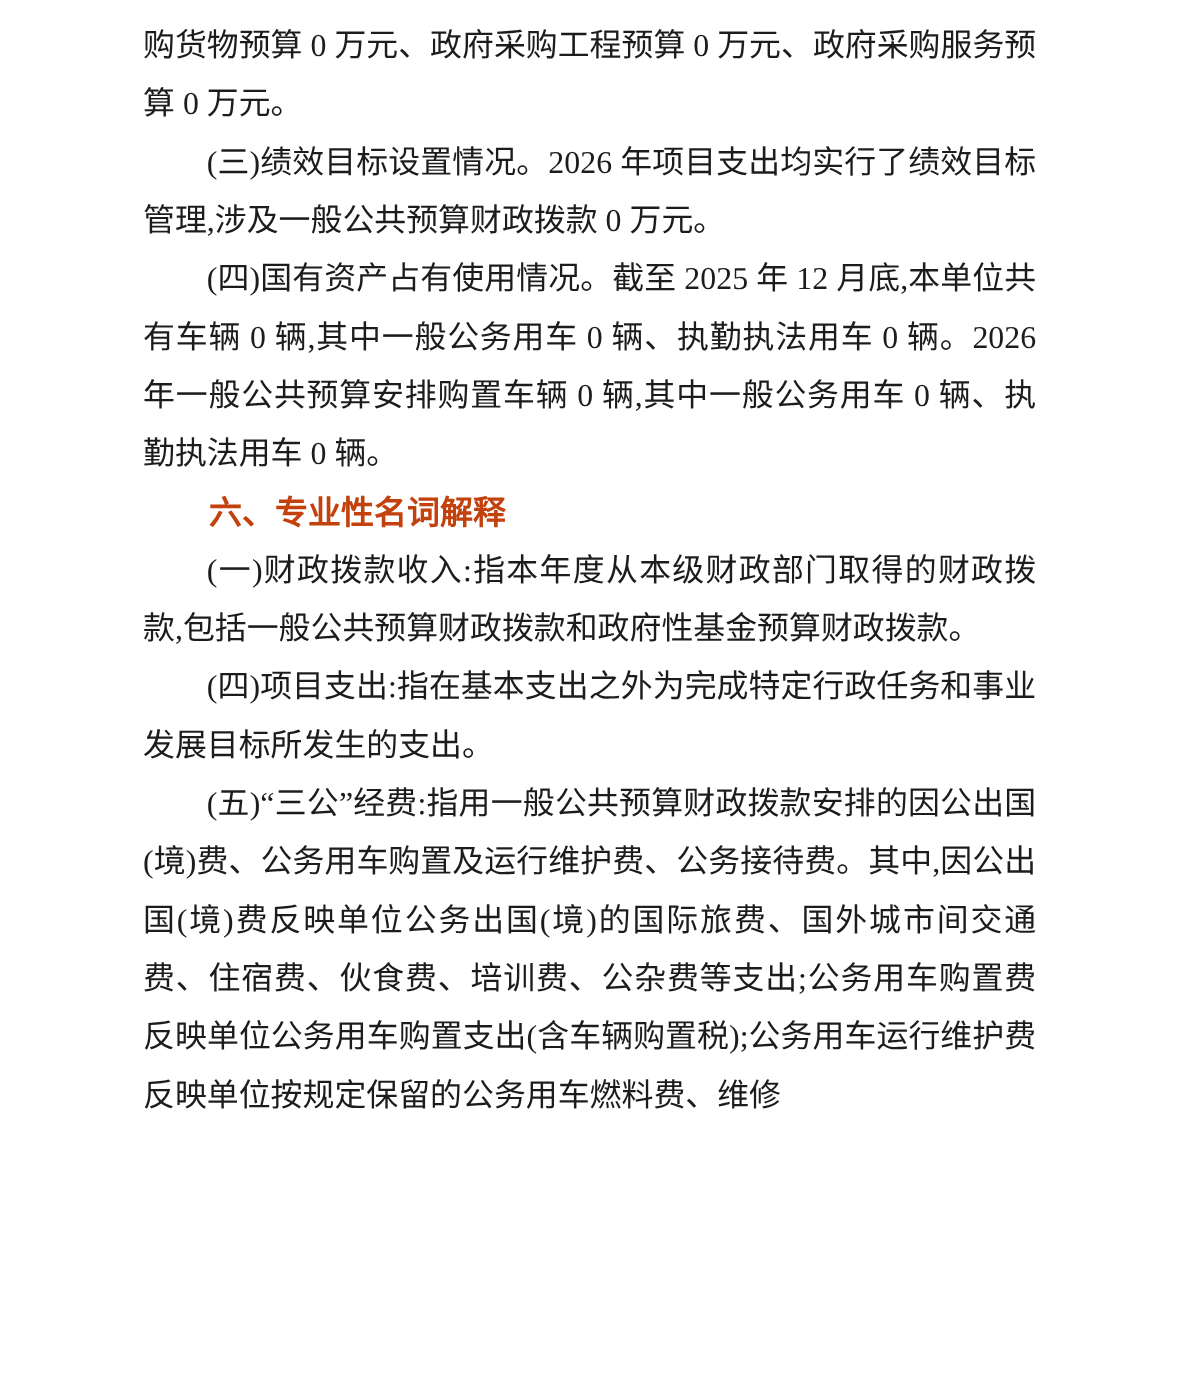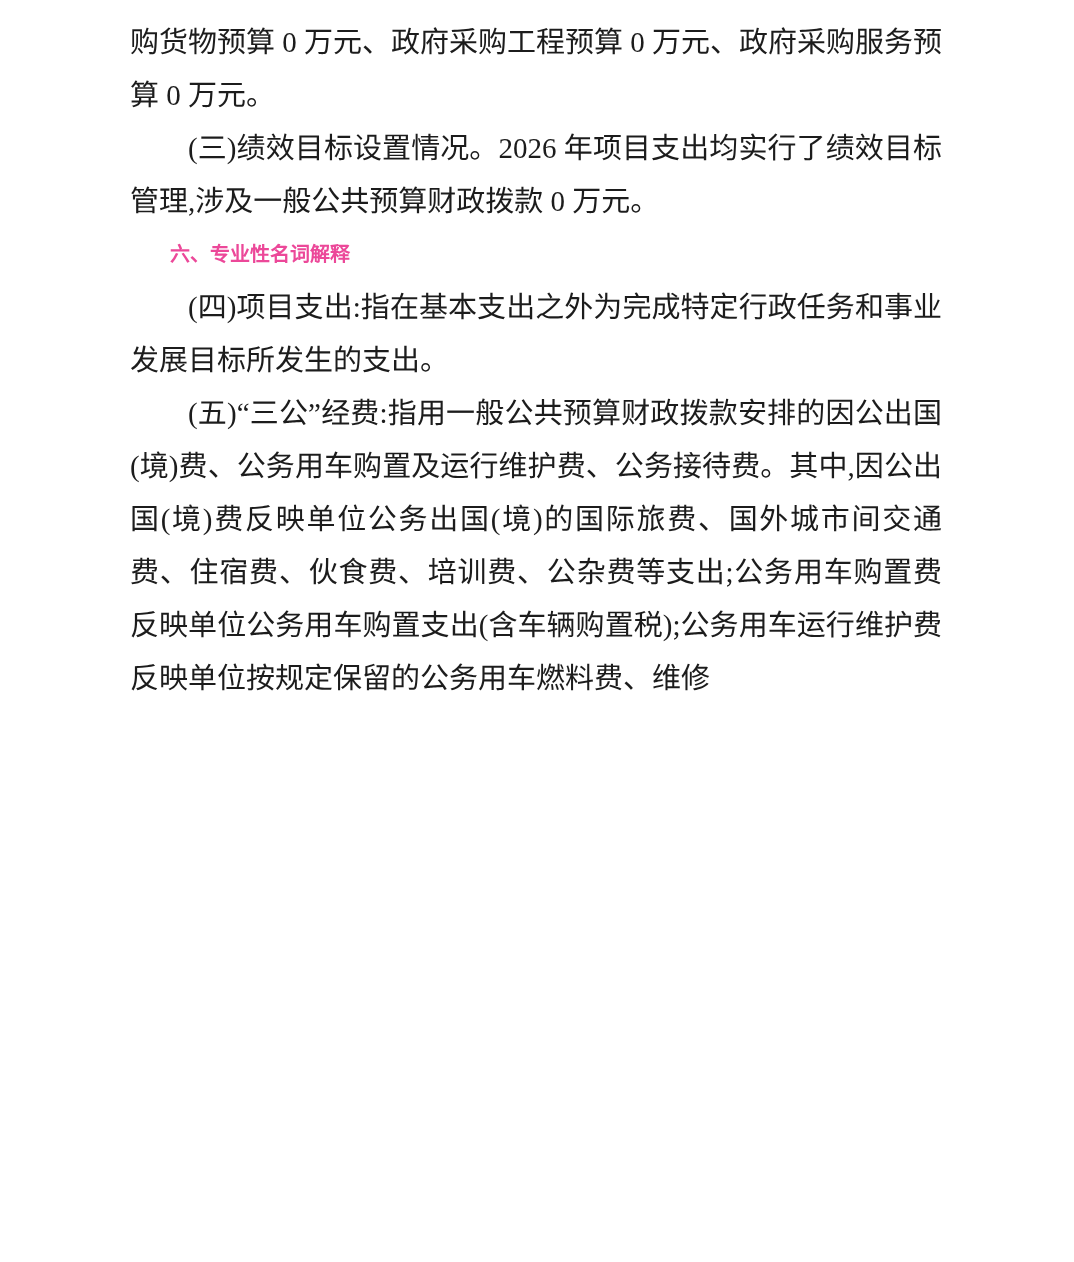--- a/index.html
+++ b/index.html
@@ -37,38 +37,40 @@
   }
   .item-title {
     font-weight: normal;
   }
   p.section-heading {
     margin: 0;
     padding: 0;
     text-indent: 2em;
     font-family: "Liberation Sans", "DejaVu Sans", sans-serif;
     font-weight: bold;
-    font-size: 20px;
+    font-size: 30px;
     line-height: 53px;
-    color: #ec4899;
+    color: #c2410c;
   }
 </style>
 </head>
 <body>
 
 <div class="page">
   <div class="doc-body">
 
     <p class="para no-indent">购货物预算 0 万元、政府采购工程预算 0 万元、政府采购服务预算 0 万元。</p>
 
     <p class="para"><span class="item-title">(三)绩效目标设置情况。</span><span>2026 年项目支出均实行了绩效目标管理,涉及一般公共预算财政拨款 0 万元。</span></p>
 
+    <p class="para"><span class="item-title">(四)国有资产占有使用情况。</span><span>截至 2025 年 12 月底,本单位共有车辆 0 辆,其中一般公务用车 0 辆、执勤执法用车 0 辆。2026 年一般公共预算安排购置车辆 0 辆,其中一般公务用车 0 辆、执勤执法用车 0 辆。</span></p>
 
     <p class="section-heading">六、专业性名词解释</p>
 
+    <p class="para">(一)财政拨款收入:指本年度从本级财政部门取得的财政拨款,包括一般公共预算财政拨款和政府性基金预算财政拨款。</p>
 
 
 
     <p class="para">(四)项目支出:指在基本支出之外为完成特定行政任务和事业发展目标所发生的支出。</p>
 
     <p class="para">(五)“三公”经费:指用一般公共预算财政拨款安排的因公出国(境)费、公务用车购置及运行维护费、公务接待费。其中,因公出国(境)费反映单位公务出国(境)的国际旅费、国外城市间交通费、住宿费、伙食费、培训费、公杂费等支出;公务用车购置费反映单位公务用车购置支出(含车辆购置税);公务用车运行维护费反映单位按规定保留的公务用车燃料费、维修</p>
 
   </div>
 </div>
 

